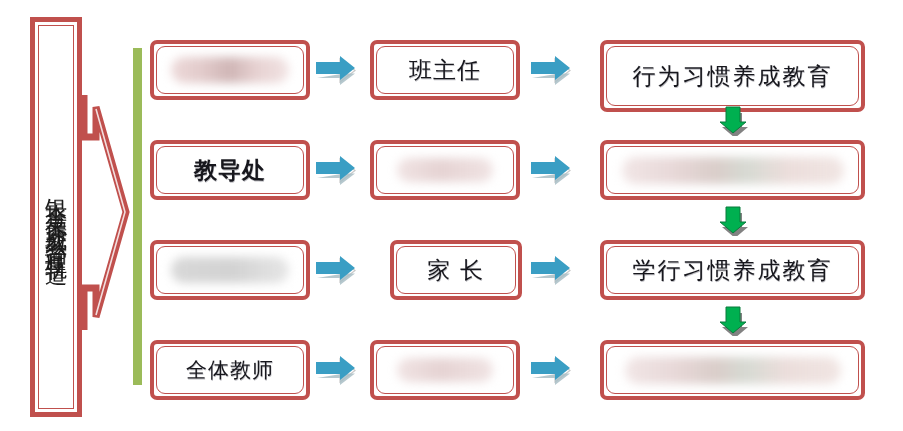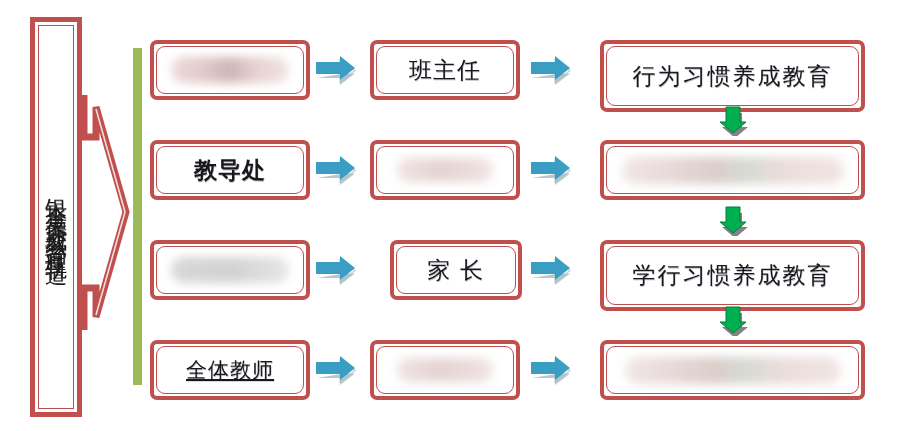--- a/index.html
+++ b/index.html
@@ -243,35 +243,35 @@
   </div>
 
   <div class="arrow-r" style="left:529px;top:255px;">
     <svg width="44" height="34" viewBox="0 0 44 34" xmlns="http://www.w3.org/2000/svg">
       <path d="M 26 4 L 41 15.5 L 26 27 Z" fill="#ffffff" stroke="#c9c9c9" stroke-width="1.2"></path>
       <path d="M 3 23 L 26 23 L 26 30 L 41 18.5 L 30 18.5" fill="#a9bec6" opacity=".85"></path>
       <path d="M 2 7 L 26 7 L 26 1 L 41 13 L 26 25 L 26 19 L 2 19 Z" fill="#3a9ec4"></path>
     </svg>
   </div>
 
-  <div class="node" style="left:600px;top:240px;width:265px;height:71px;">
+  <div class="node" style="left:600px;top:240px;width:265px;height:60px;">
     <span class="rim"></span>
     <span class="label wide">学行习惯养成教育</span>
   </div>
 
   <div class="arrow-d" style="left:716px;top:306px;">
     <svg width="34" height="30" viewBox="0 0 34 30" xmlns="http://www.w3.org/2000/svg">
       <path d="M 10 4 L 24 4 L 24 18 L 30 18 L 17 29 L 4 18 L 10 18 Z" fill="#1b1b1b" opacity=".55" transform="translate(2,3)"></path>
       <path d="M 10 1 L 24 1 L 24 16 L 30 16 L 17 27 L 4 16 L 10 16 Z" fill="#00b050" stroke="#0a7a3c" stroke-width="1"></path>
     </svg>
   </div>
 
   <div class="node" style="left:150px;top:340px;width:160px;height:60px;">
     <span class="rim"></span>
-    <span class="label" style="font-size:21px;text-decoration:underline;">全体教师</span>
+    <span class="label" style="font-size:21px;">全体教师</span>
   </div>
 
   <div class="arrow-r" style="left:314px;top:355px;">
     <svg width="44" height="34" viewBox="0 0 44 34" xmlns="http://www.w3.org/2000/svg">
       <path d="M 26 4 L 41 15.5 L 26 27 Z" fill="#ffffff" stroke="#c9c9c9" stroke-width="1.2"></path>
       <path d="M 3 23 L 26 23 L 26 30 L 41 18.5 L 30 18.5" fill="#a9bec6" opacity=".85"></path>
       <path d="M 2 7 L 26 7 L 26 1 L 41 13 L 26 25 L 26 19 L 2 19 Z" fill="#3a9ec4"></path>
     </svg>
   </div>
 

